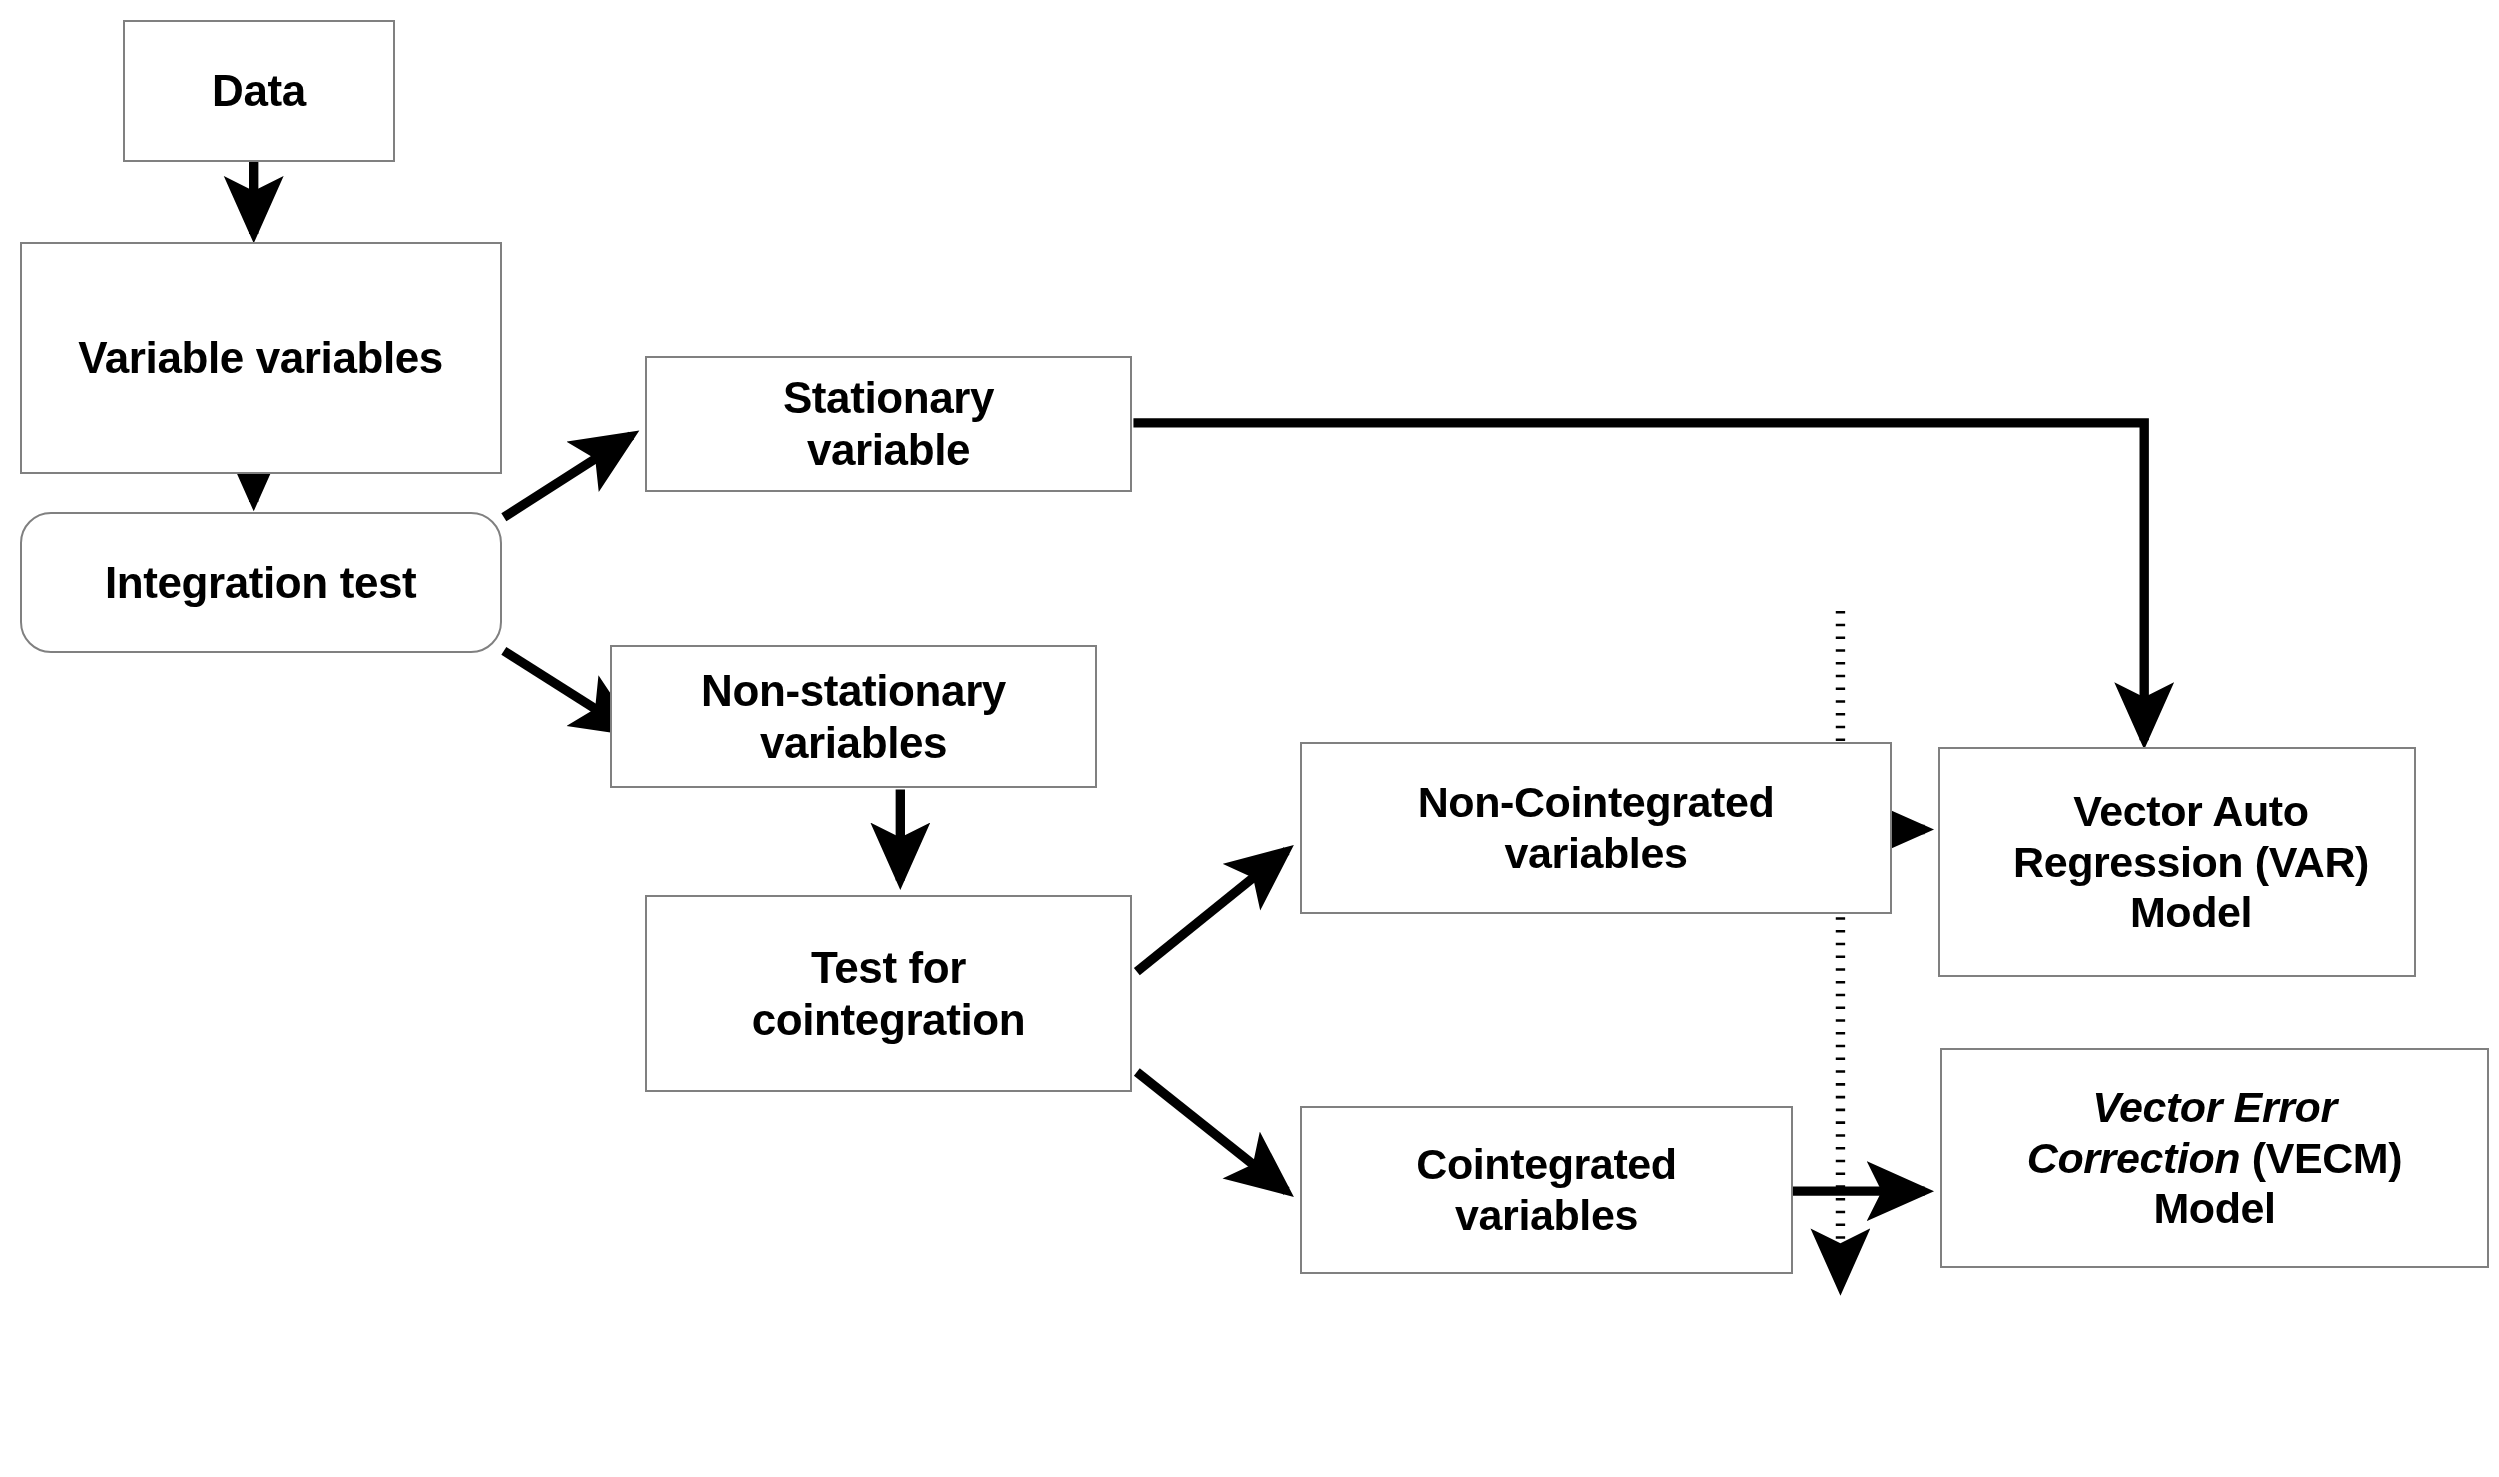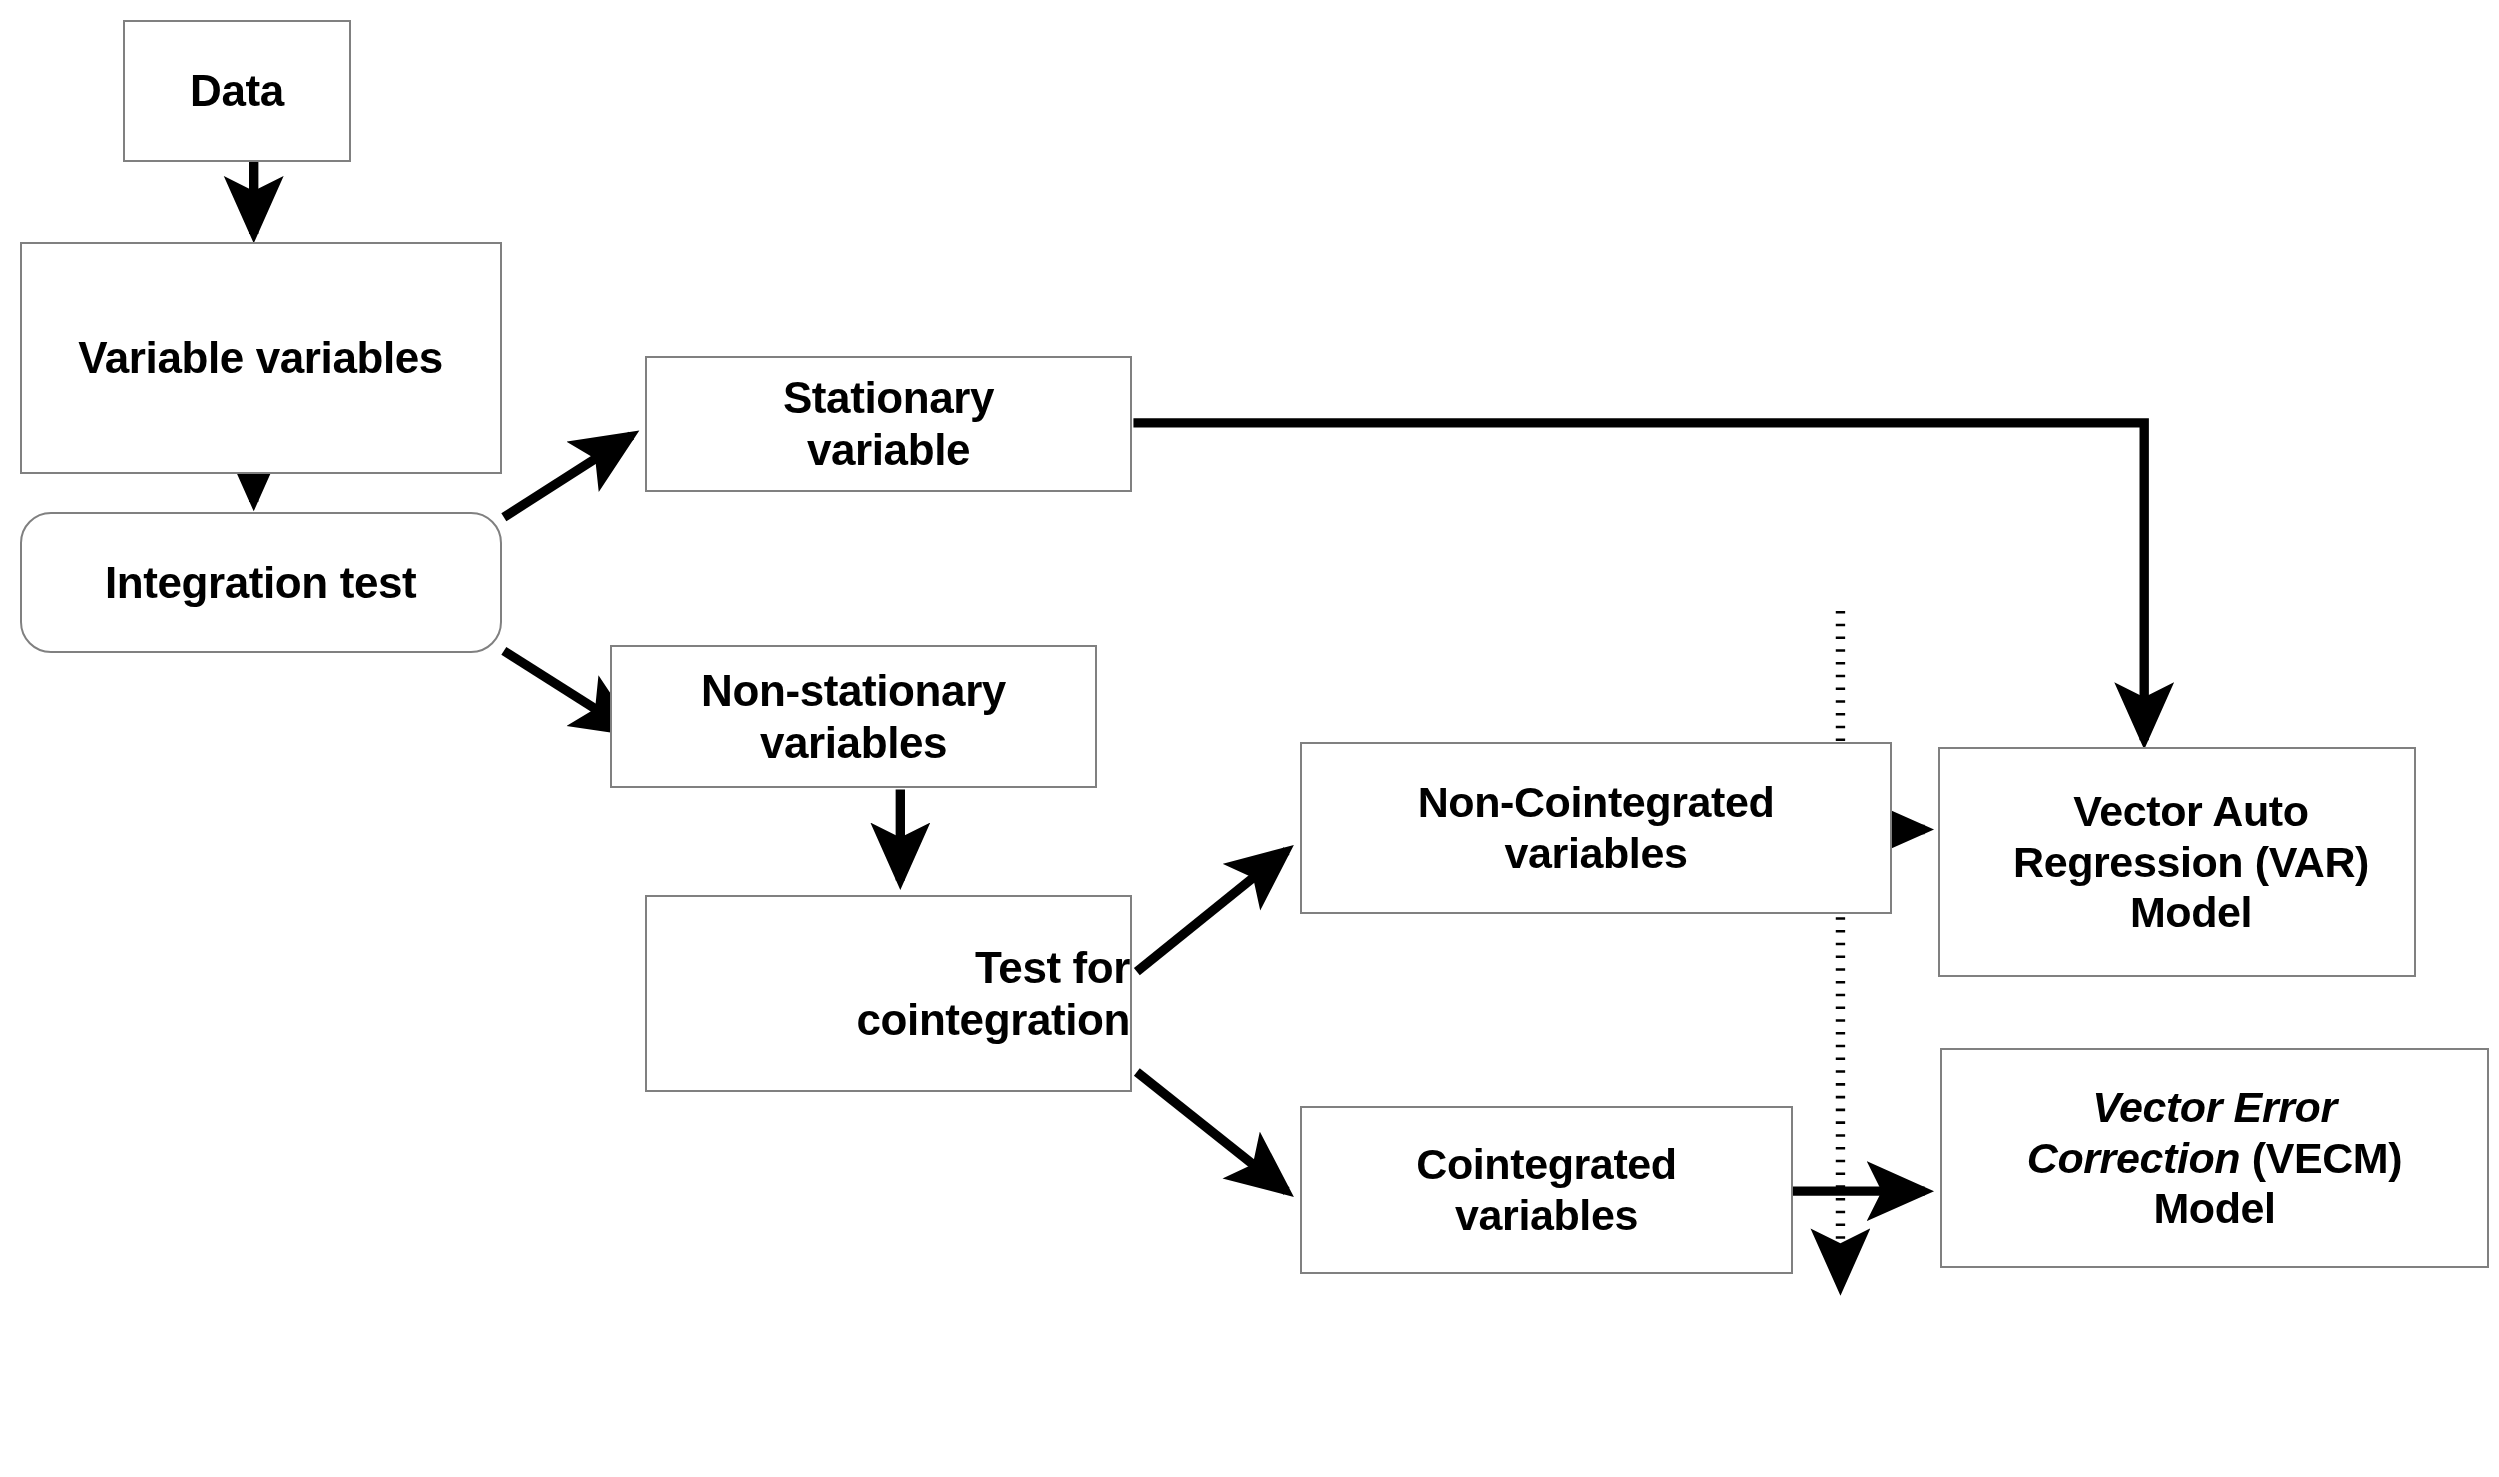--- a/index.html
+++ b/index.html
@@ -100,21 +100,21 @@
 
     <line x1="2105" y1="975" x2="2262" y2="975" stroke="#000000" stroke-width="11" marker-end="url(#ah)"></line>
 
     <line x1="2105" y1="1400" x2="2262" y2="1400" stroke="#000000" stroke-width="11" marker-end="url(#ah)"></line>
 
     <path d="M 1332 497 L 2520 497 L 2520 870" fill="none" stroke="#000000" stroke-width="11" marker-end="url(#ah)"></path>
 
     <line x1="2163" y1="718" x2="2163" y2="1512" stroke="#000000" stroke-width="11" stroke-dasharray="3 12" stroke-linecap="butt" marker-end="url(#ah2)"></line>
   </svg>
 
-  <div class="node fs-52" style="left:123px; top:19.6px; width:228px; height:142px;">
+  <div class="node fs-52" style="left:123px; top:19.6px; width:272px; height:142px;">
     <span class="txt">Data</span>
   </div>
 
   <div class="node fs-52" style="left:19.6px; top:242px; width:482px; height:232px;">
     <span class="txt">Variable variables</span>
   </div>
 
   <div class="node fs-52" style="left:19.6px; top:512px; width:482px; height:141px;border-radius:31px;">
     <span class="txt">Integration test</span>
   </div>
@@ -122,21 +122,21 @@
   <div class="node fs-52" style="left:645px; top:356px; width:487px; height:136px;">
     <span class="txt">Stationary
 variable</span>
   </div>
 
   <div class="node fs-52" style="left:610px; top:645px; width:487px; height:143px;">
     <span class="txt">Non-stationary
 variables</span>
   </div>
 
-  <div class="node fs-52" style="left:645px; top:895px; width:487px; height:197px;text-align:right;">
+  <div class="node fs-52" style="left:645px; top:895px; width:487px; height:197px;">
     <span class="txt">Test for
 cointegration</span>
   </div>
 
   <div class="node fs-50" style="left:1300px; top:742px; width:592px; height:172px;justify-content:center;">
     <span class="txt">Non-Cointegrated
 variables</span>
   </div>
 
   <div class="node fs-50" style="left:1300px; top:1106px; width:493px; height:168px;">

